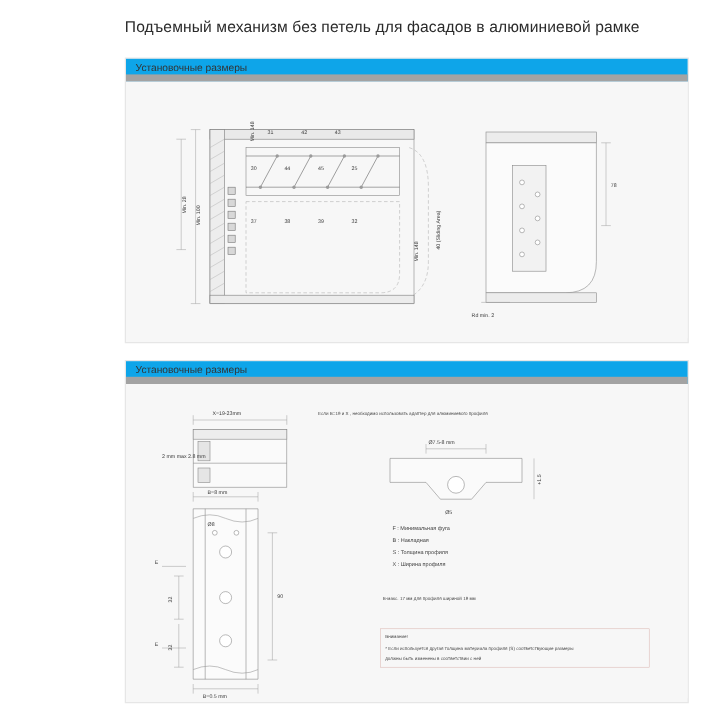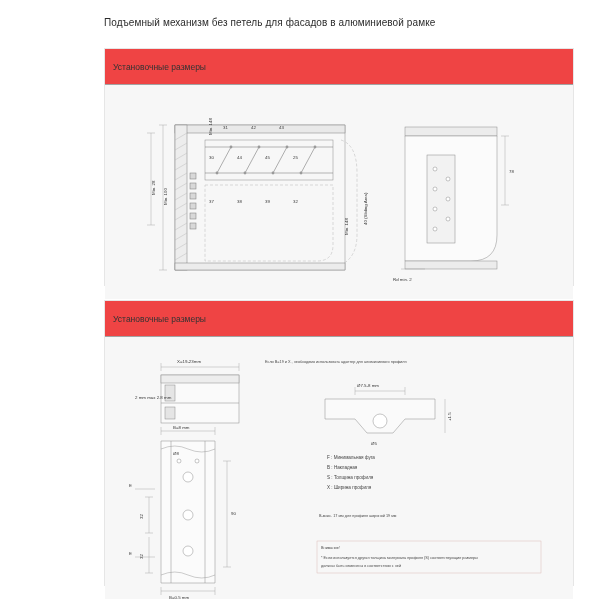--- a/index.html
+++ b/index.html
@@ -19,38 +19,38 @@
     width: 600px;
     height: 600px;
     position: relative;
     box-sizing: border-box;
   }
   .page-title {
     position: absolute;
     left: 104px;
     top: 16px;
     width: 470px;
-    font-size: 10px;
+    font-size: 13px;
     color: #2b2b2b;
     letter-spacing: 0.1px;
     line-height: 13px;
   }
   .panel {
     position: absolute;
     left: 104px;
     background: #f7f7f7;
     border: 1px solid #e6e6e6;
     box-sizing: border-box;
   }
   .panel-1 { top: 48px; width: 470px; height: 238px; }
   .panel-2 { top: 300px; width: 470px; height: 286px; }
   .panel-header {
-    height: 36px;
-    background: #ef4444;
-    border-bottom: 1px solid #a3a3a3;
+    height: 19px;
+    background: #0ea5e9;
+    border-bottom: 6px solid #a3a3a3;
     font-size: 8.5px;
     color: #333;
     display: flex;
     align-items: center;
     padding-left: 8px;
     box-sizing: border-box;
   }
   .panel-body {
     position: relative;
     width: 100%;

